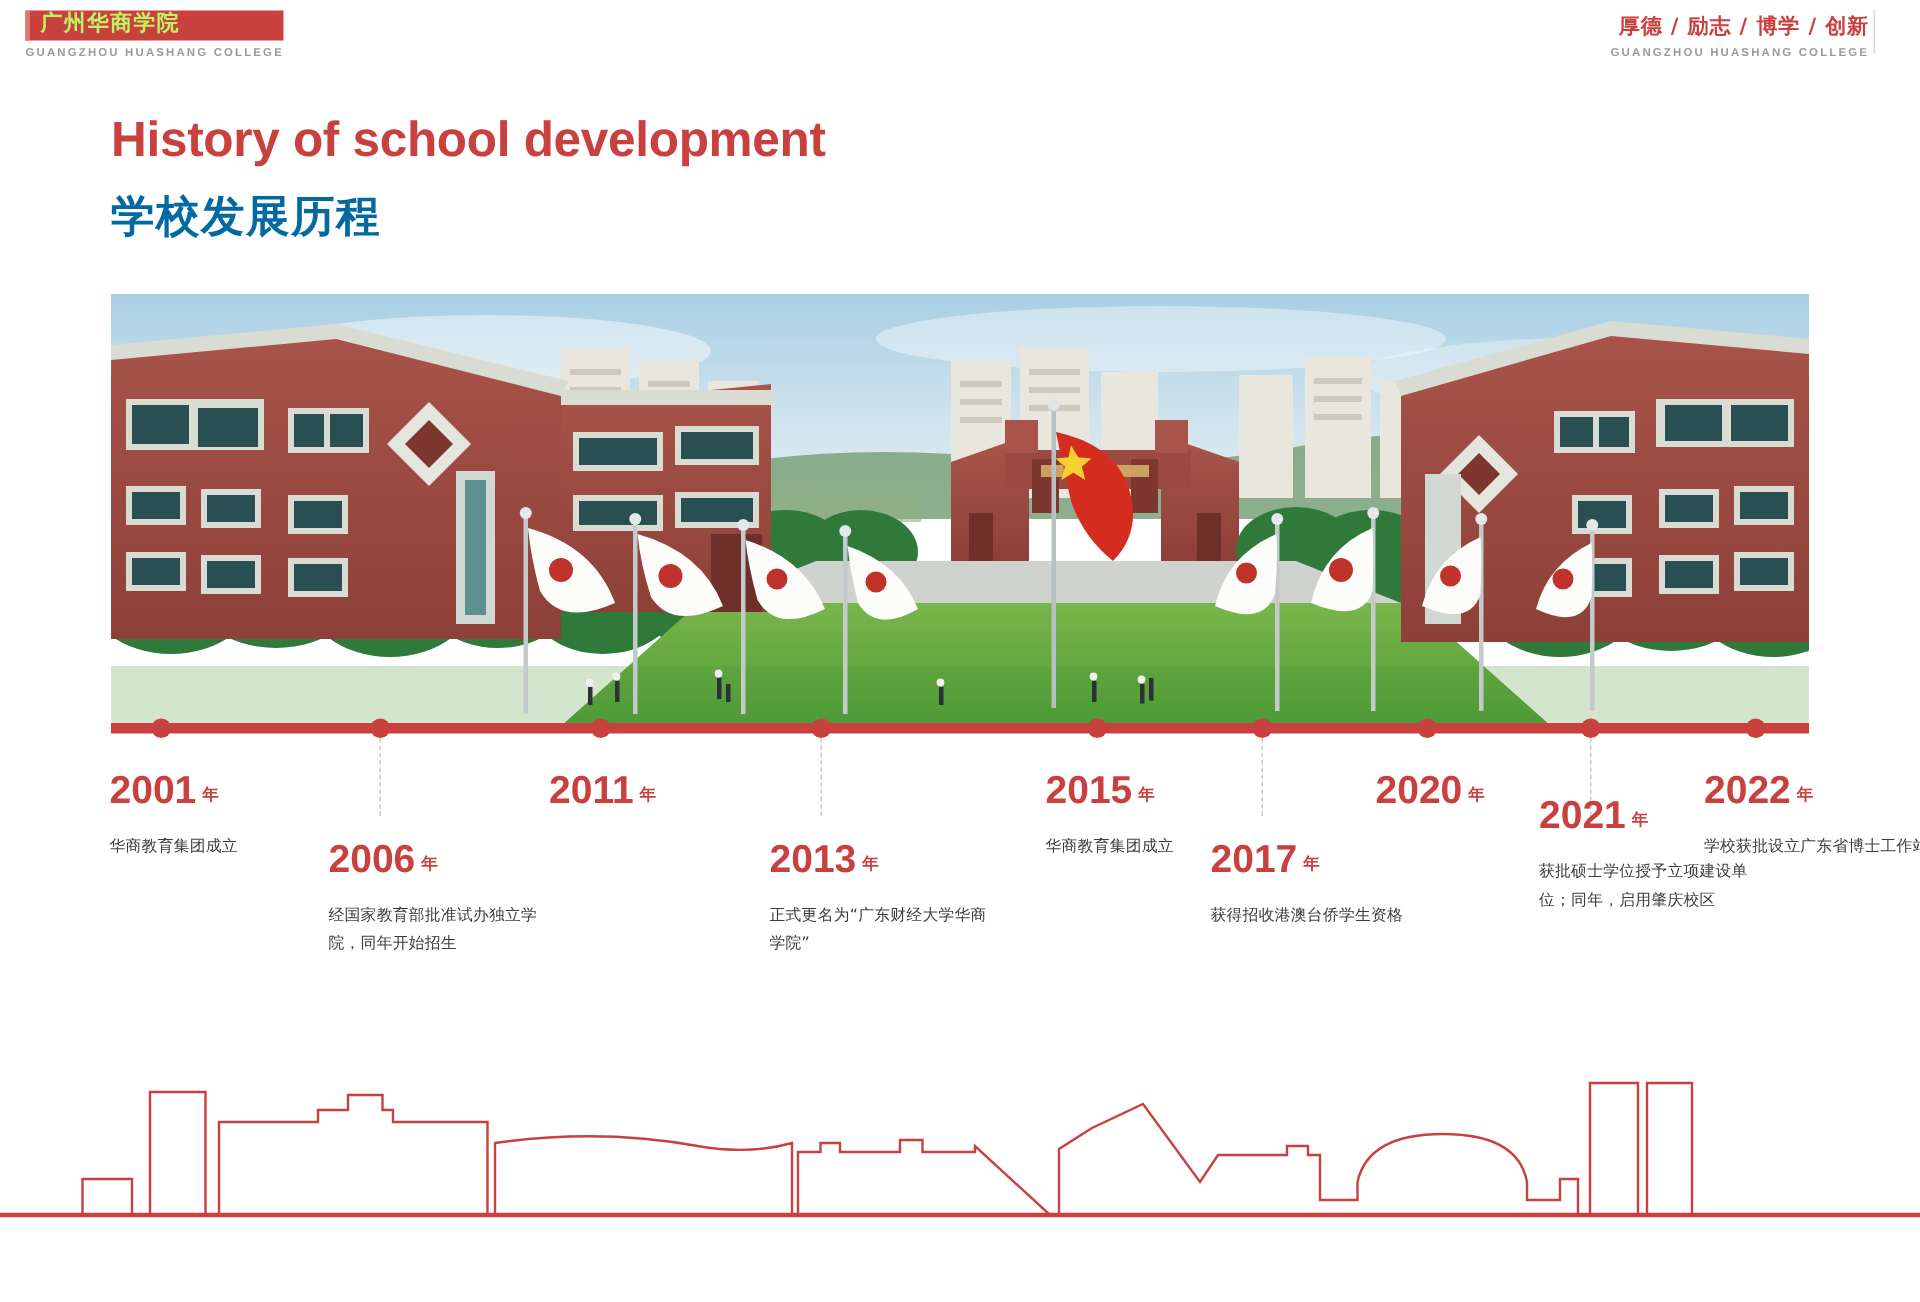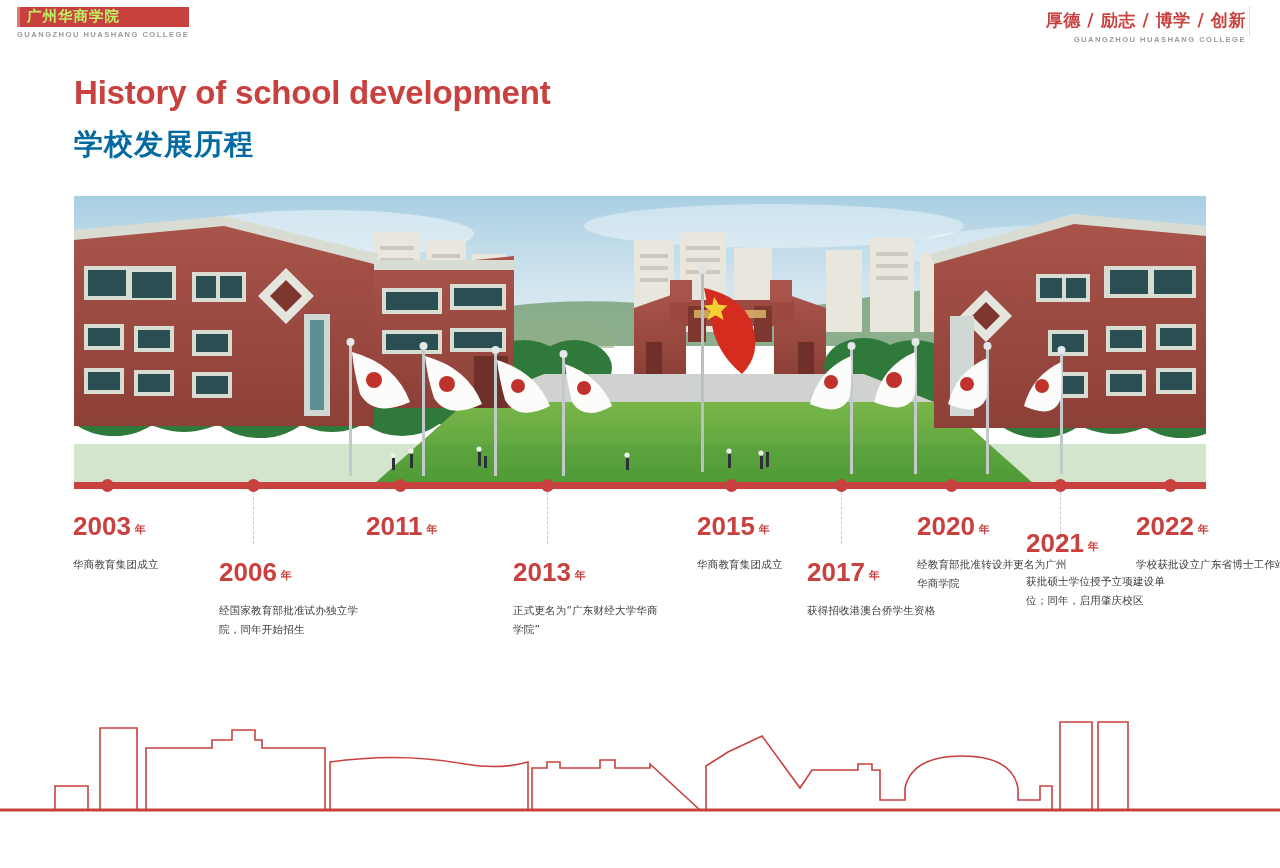--- a/index.html
+++ b/index.html
@@ -20,21 +20,21 @@
     font-size:14.5px; font-weight:700; letter-spacing:1px;
     padding:2px 7px 3px 7px; line-height:1.05; white-space:nowrap;
     border-left:3px solid #e2766f;
   }
   .logo-en {
     margin-top:3px; color:#9a9a9a; font-size:7.6px; letter-spacing:1.45px;
     font-weight:700; white-space:nowrap; font-family:"Liberation Sans",sans-serif;
   }
   .motto-wrap { position:absolute; right:34px; top:9px; text-align:right; }
   .motto-cn {
-    color:#c9413f; font-size:17px; font-weight:700; letter-spacing:.6px;
+    color:#c9413f; font-size:14px; font-weight:700; letter-spacing:.6px;
     white-space:nowrap; font-family:"DejaVu Sans","Liberation Sans",sans-serif;
   }
   .motto-en {
     margin-top:3px; color:#9a9a9a; font-size:7.6px; letter-spacing:1.45px;
     font-weight:700; white-space:nowrap;
   }
   .header-rule { position:absolute; right:30px; top:6px; width:1px; height:30px; background:#dcdcdc; }
 
   
   .title-block { position:absolute; left:74px; top:72px; }
@@ -381,21 +381,21 @@
         <div class="tl-dot" style="left: 1170px;"></div>
       </div>
     <div id="tl-dashes">
         <div class="tl-dash" style="left: 253px; height: 52px;"></div>
         <div class="tl-dash" style="left: 547px; height: 52px;"></div>
         <div class="tl-dash" style="left: 841px; height: 52px;"></div>
         <div class="tl-dash" style="left: 1060px; height: 52px;"></div>
       </div>
     <div id="tl-entries">
         <div class="tl-entry" style="top: 511px; left: 73px; width: 150px;">
-          <div class="tl-year"><span>2003</span><span class="suffix">年</span></div>
+          <div class="tl-year"><span>2001</span><span class="suffix">年</span></div>
           <div class="tl-desc">华商教育集团成立</div>
         </div>
         <div class="tl-entry" style="top: 557px; left: 219px; width: 150px;">
           <div class="tl-year"><span>2006</span><span class="suffix">年</span></div>
           <div class="tl-desc">经国家教育部批准试办独立学院，同年开始招生</div>
         </div>
         <div class="tl-entry" style="top: 511px; left: 366px; width: 150px;">
           <div class="tl-year"><span>2011</span><span class="suffix">年</span></div>
         </div>
         <div class="tl-entry" style="top: 557px; left: 513px; width: 150px;">
@@ -405,21 +405,20 @@
         <div class="tl-entry" style="top: 511px; left: 697px; width: 150px;">
           <div class="tl-year"><span>2015</span><span class="suffix">年</span></div>
           <div class="tl-desc">华商教育集团成立</div>
         </div>
         <div class="tl-entry" style="top: 557px; left: 807px; width: 150px;">
           <div class="tl-year"><span>2017</span><span class="suffix">年</span></div>
           <div class="tl-desc">获得招收港澳台侨学生资格</div>
         </div>
         <div class="tl-entry" style="top: 511px; left: 917px; width: 150px;">
           <div class="tl-year"><span>2020</span><span class="suffix">年</span></div>
-          <div class="tl-desc">经教育部批准转设并更名为广州华商学院</div>
         </div>
         <div class="tl-entry" style="top: 528px; left: 1026px; width: 150px;">
           <div class="tl-year"><span>2021</span><span class="suffix">年</span></div>
           <div class="tl-desc">获批硕士学位授予立项建设单位；同年，启用肇庆校区</div>
         </div>
         <div class="tl-entry" style="top: 511px; left: 1136px; width: 150px;">
           <div class="tl-year"><span>2022</span><span class="suffix">年</span></div>
           <div class="tl-desc">学校获批设立广东省博士工作站</div>
         </div>
       </div>

